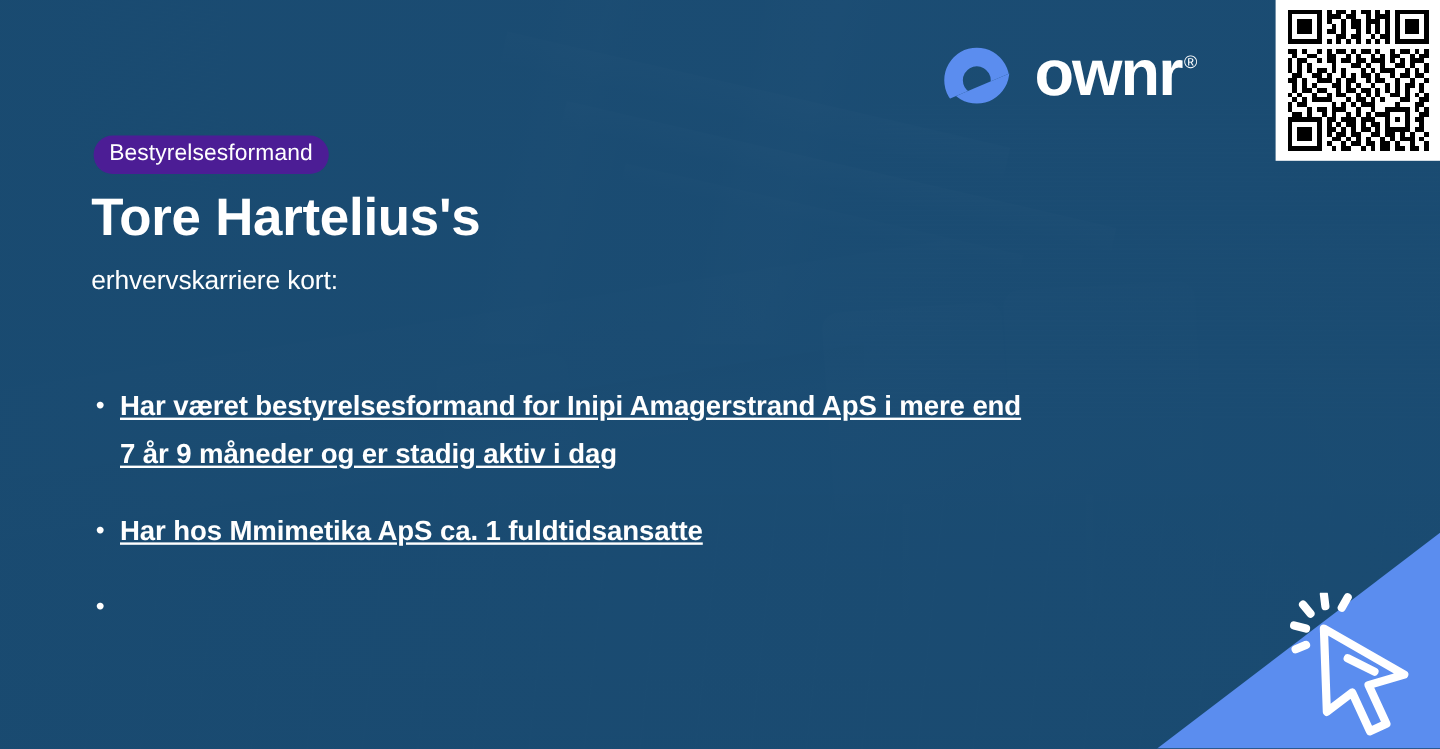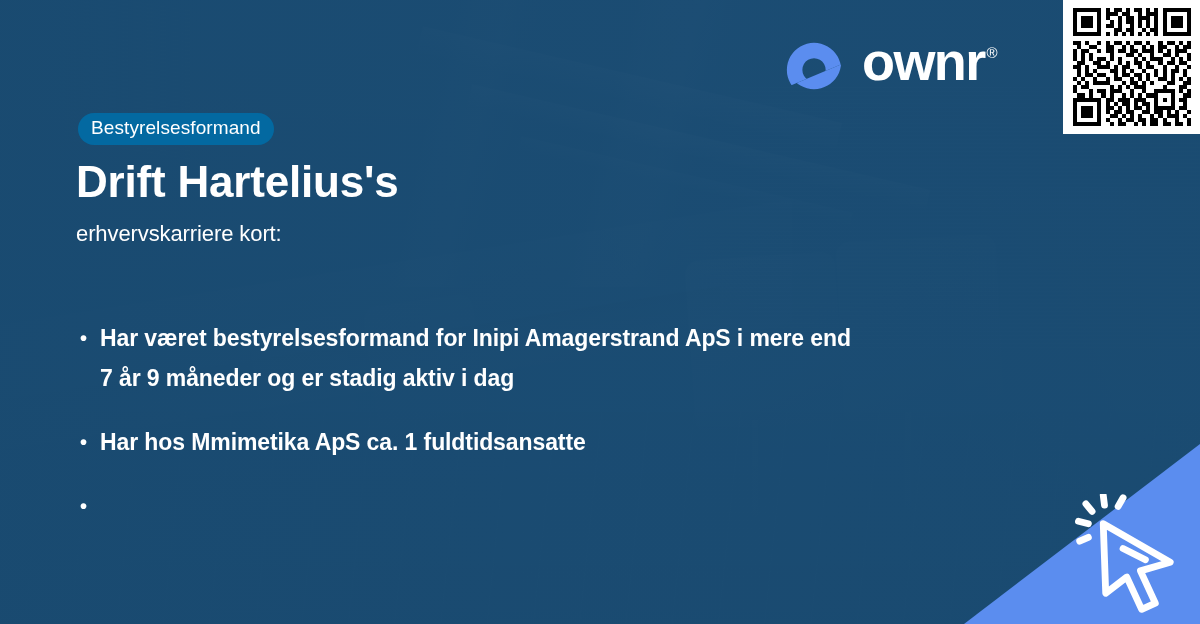--- a/index.html
+++ b/index.html
@@ -112,21 +112,21 @@
     position:absolute; inset:0;
     background:linear-gradient(100deg, rgba(25,74,112,0.92) 0%, rgba(25,74,112,0.62) 55%, rgba(25,74,112,0.78) 100%);
   }
 
   
   .content { position:absolute; inset:0; }
 
   .badge {
     position:absolute; left:78px; top:113px;
     padding:5px 13px 7px 13px;
-    background:#0369a1;
+    background:#4c1d95;
     border-radius:16px;
     color:#ffffff;
     font-size:19px;
     line-height:20px;
     letter-spacing:.1px;
     white-space:nowrap;
   }
 
   .headline {
     position:absolute; left:76px; top:156px;
@@ -150,26 +150,26 @@
     font-weight:700;
     line-height:40px;
     letter-spacing:-0.1px;
   }
   .bullet .dot {
     flex:0 0 auto;
     width:20px;
     font-size:20px;
     line-height:40px;
   }
-  .bullet .txt { max-width:760px; }
+  .bullet .txt { max-width:760px;text-decoration:underline; }
 
   
   .logo {
     position:absolute; left:783px; top:32px;
-    display:flex; align-items:center; gap:17px;
+    display:flex; gap:17px;
   }
   .logomark { width:62px; height:62px; display:block; }
   .wordmark {
     color:#ffffff;
     font-size:54px;
     font-weight:700;
     letter-spacing:-1.6px;
     line-height:54px;
     position:relative;
     top:2px;
@@ -232,21 +232,21 @@
     <div class="floor"></div>
     <div class="tint"></div>
     <div class="tint2"></div>
   </div>
 
   <div class="content">
 
     <div class="badge">Bestyrelsesformand</div>
 
     <div class="headline">
-      <div class="l1">Drift Hartelius's</div>
+      <div class="l1">Tore Hartelius's</div>
       <div class="l2">erhvervskarriere kort:</div>
     </div>
 
     <div class="bullets">
       <div class="bullet">
         <span class="dot">•</span>
         <span class="txt">Har været bestyrelsesformand for Inipi Amagerstrand ApS i mere end 7 år 9 måneder og er stadig aktiv i dag</span>
       </div>
       <div class="bullet">
         <span class="dot">•</span>

